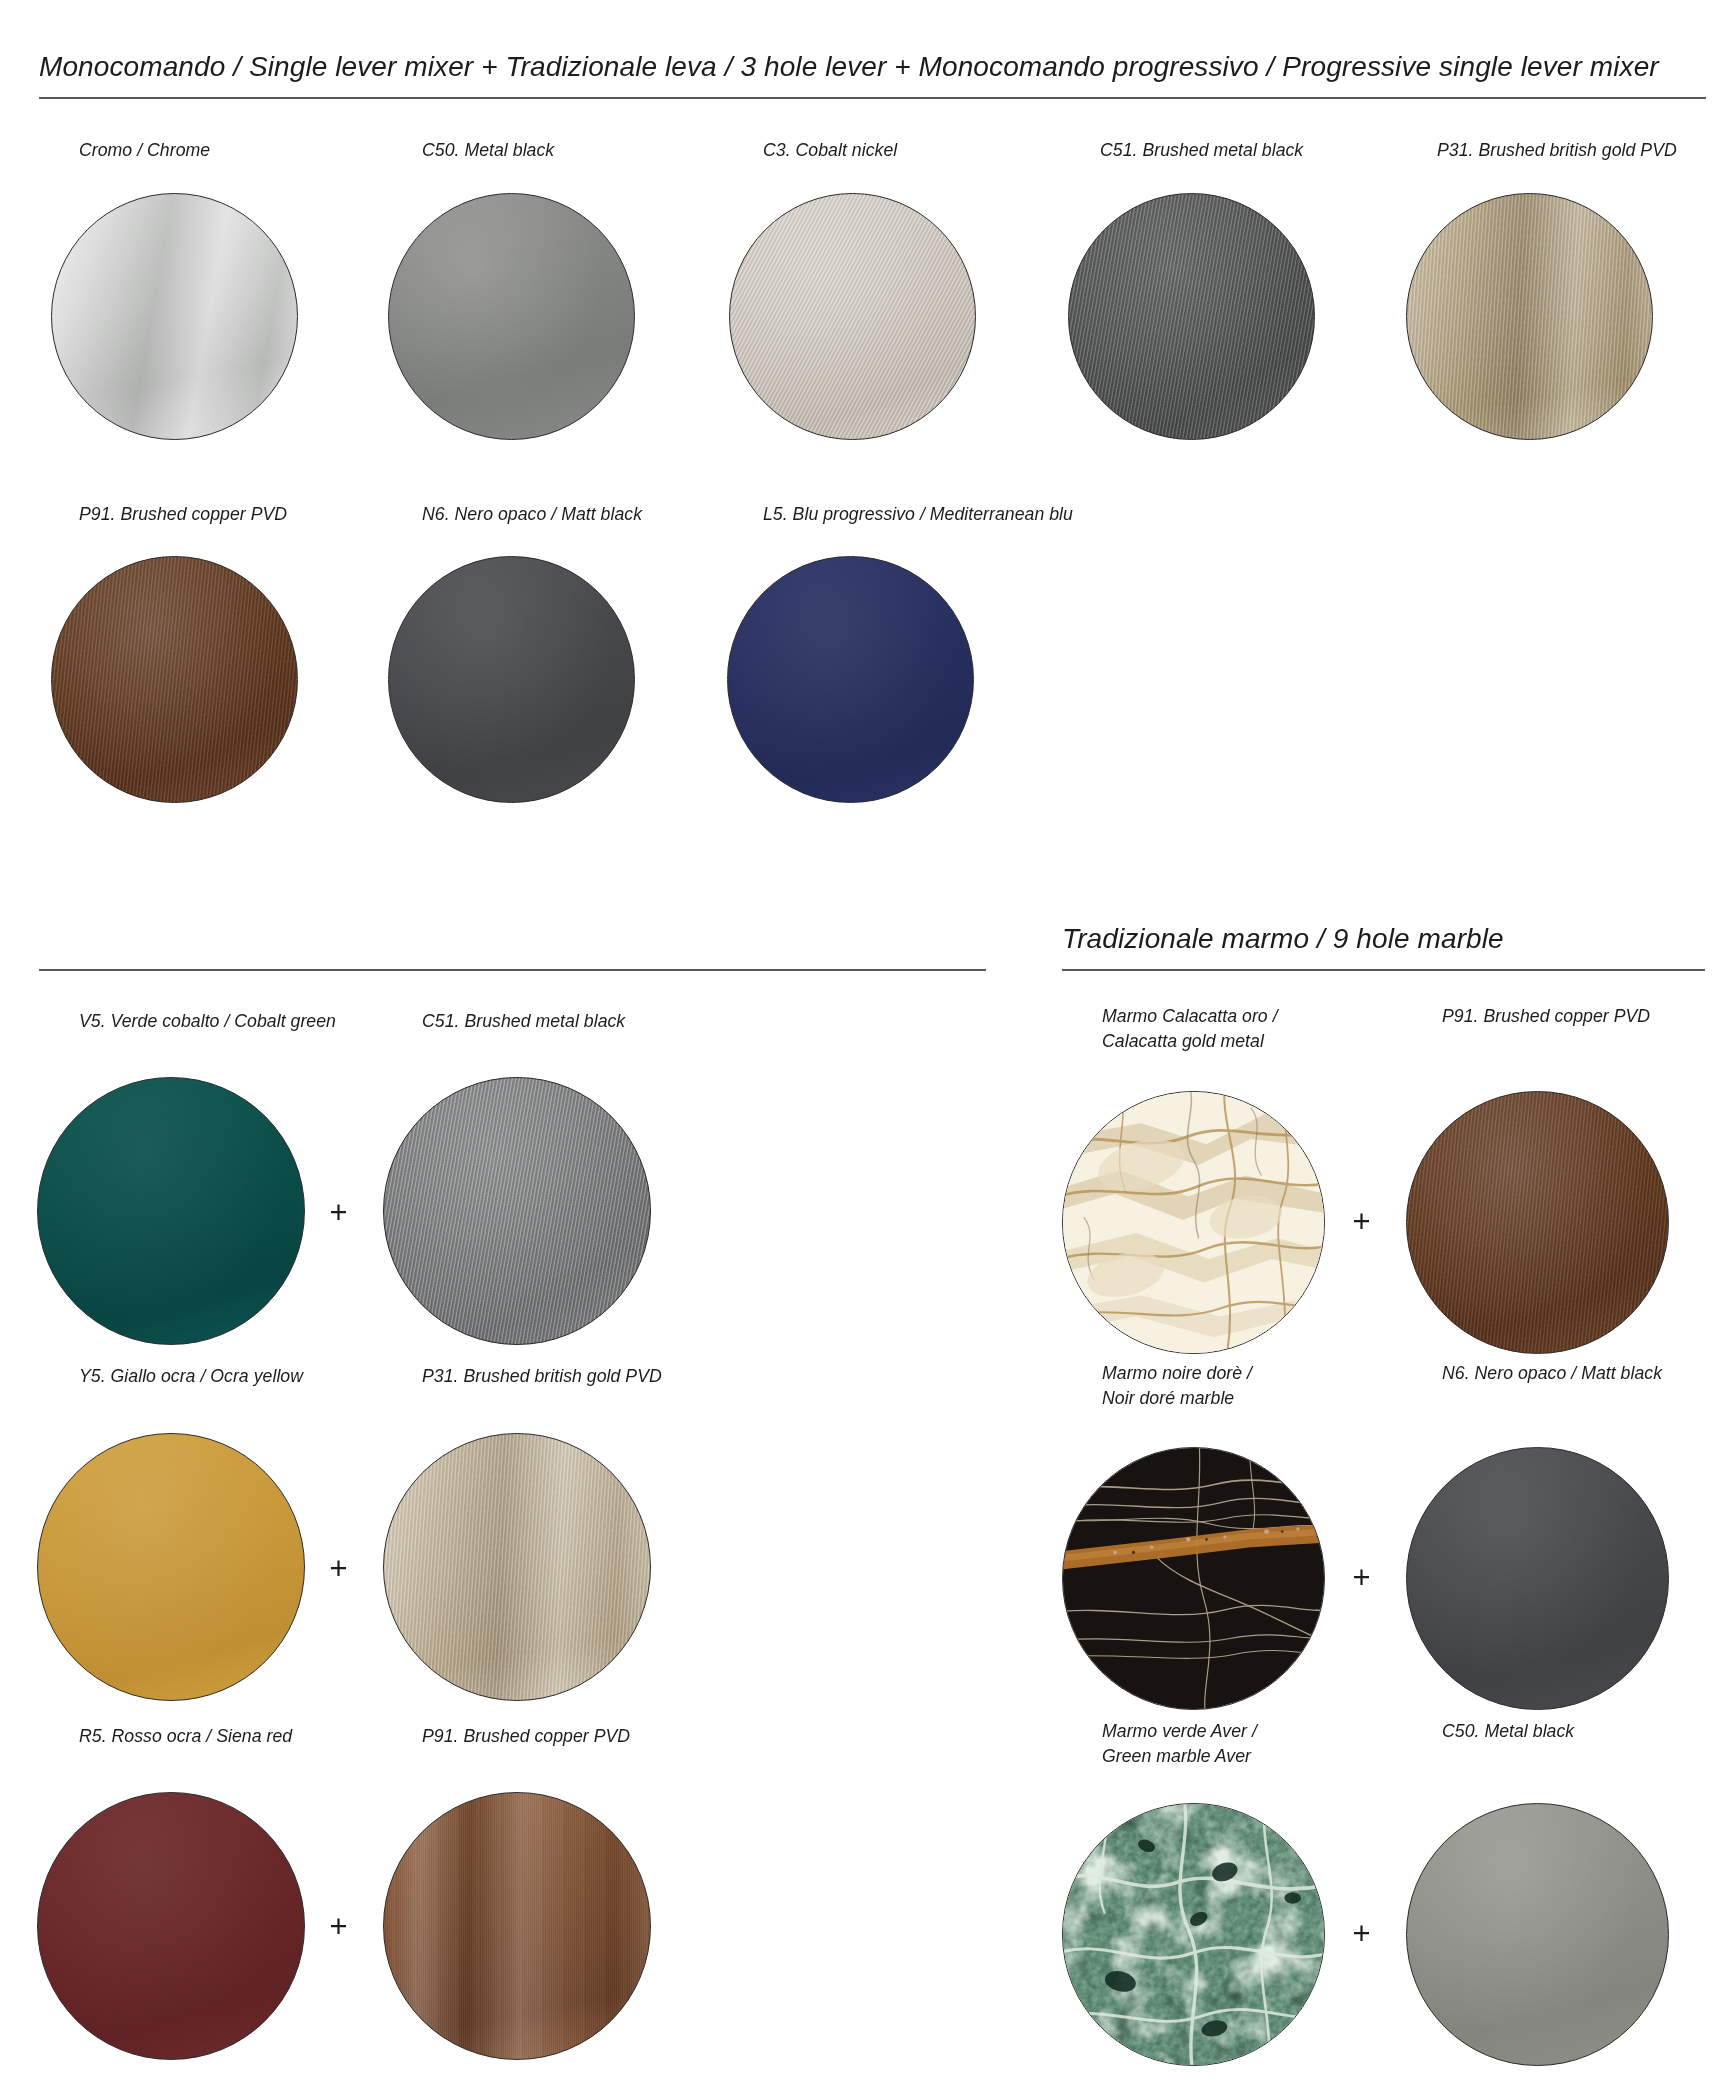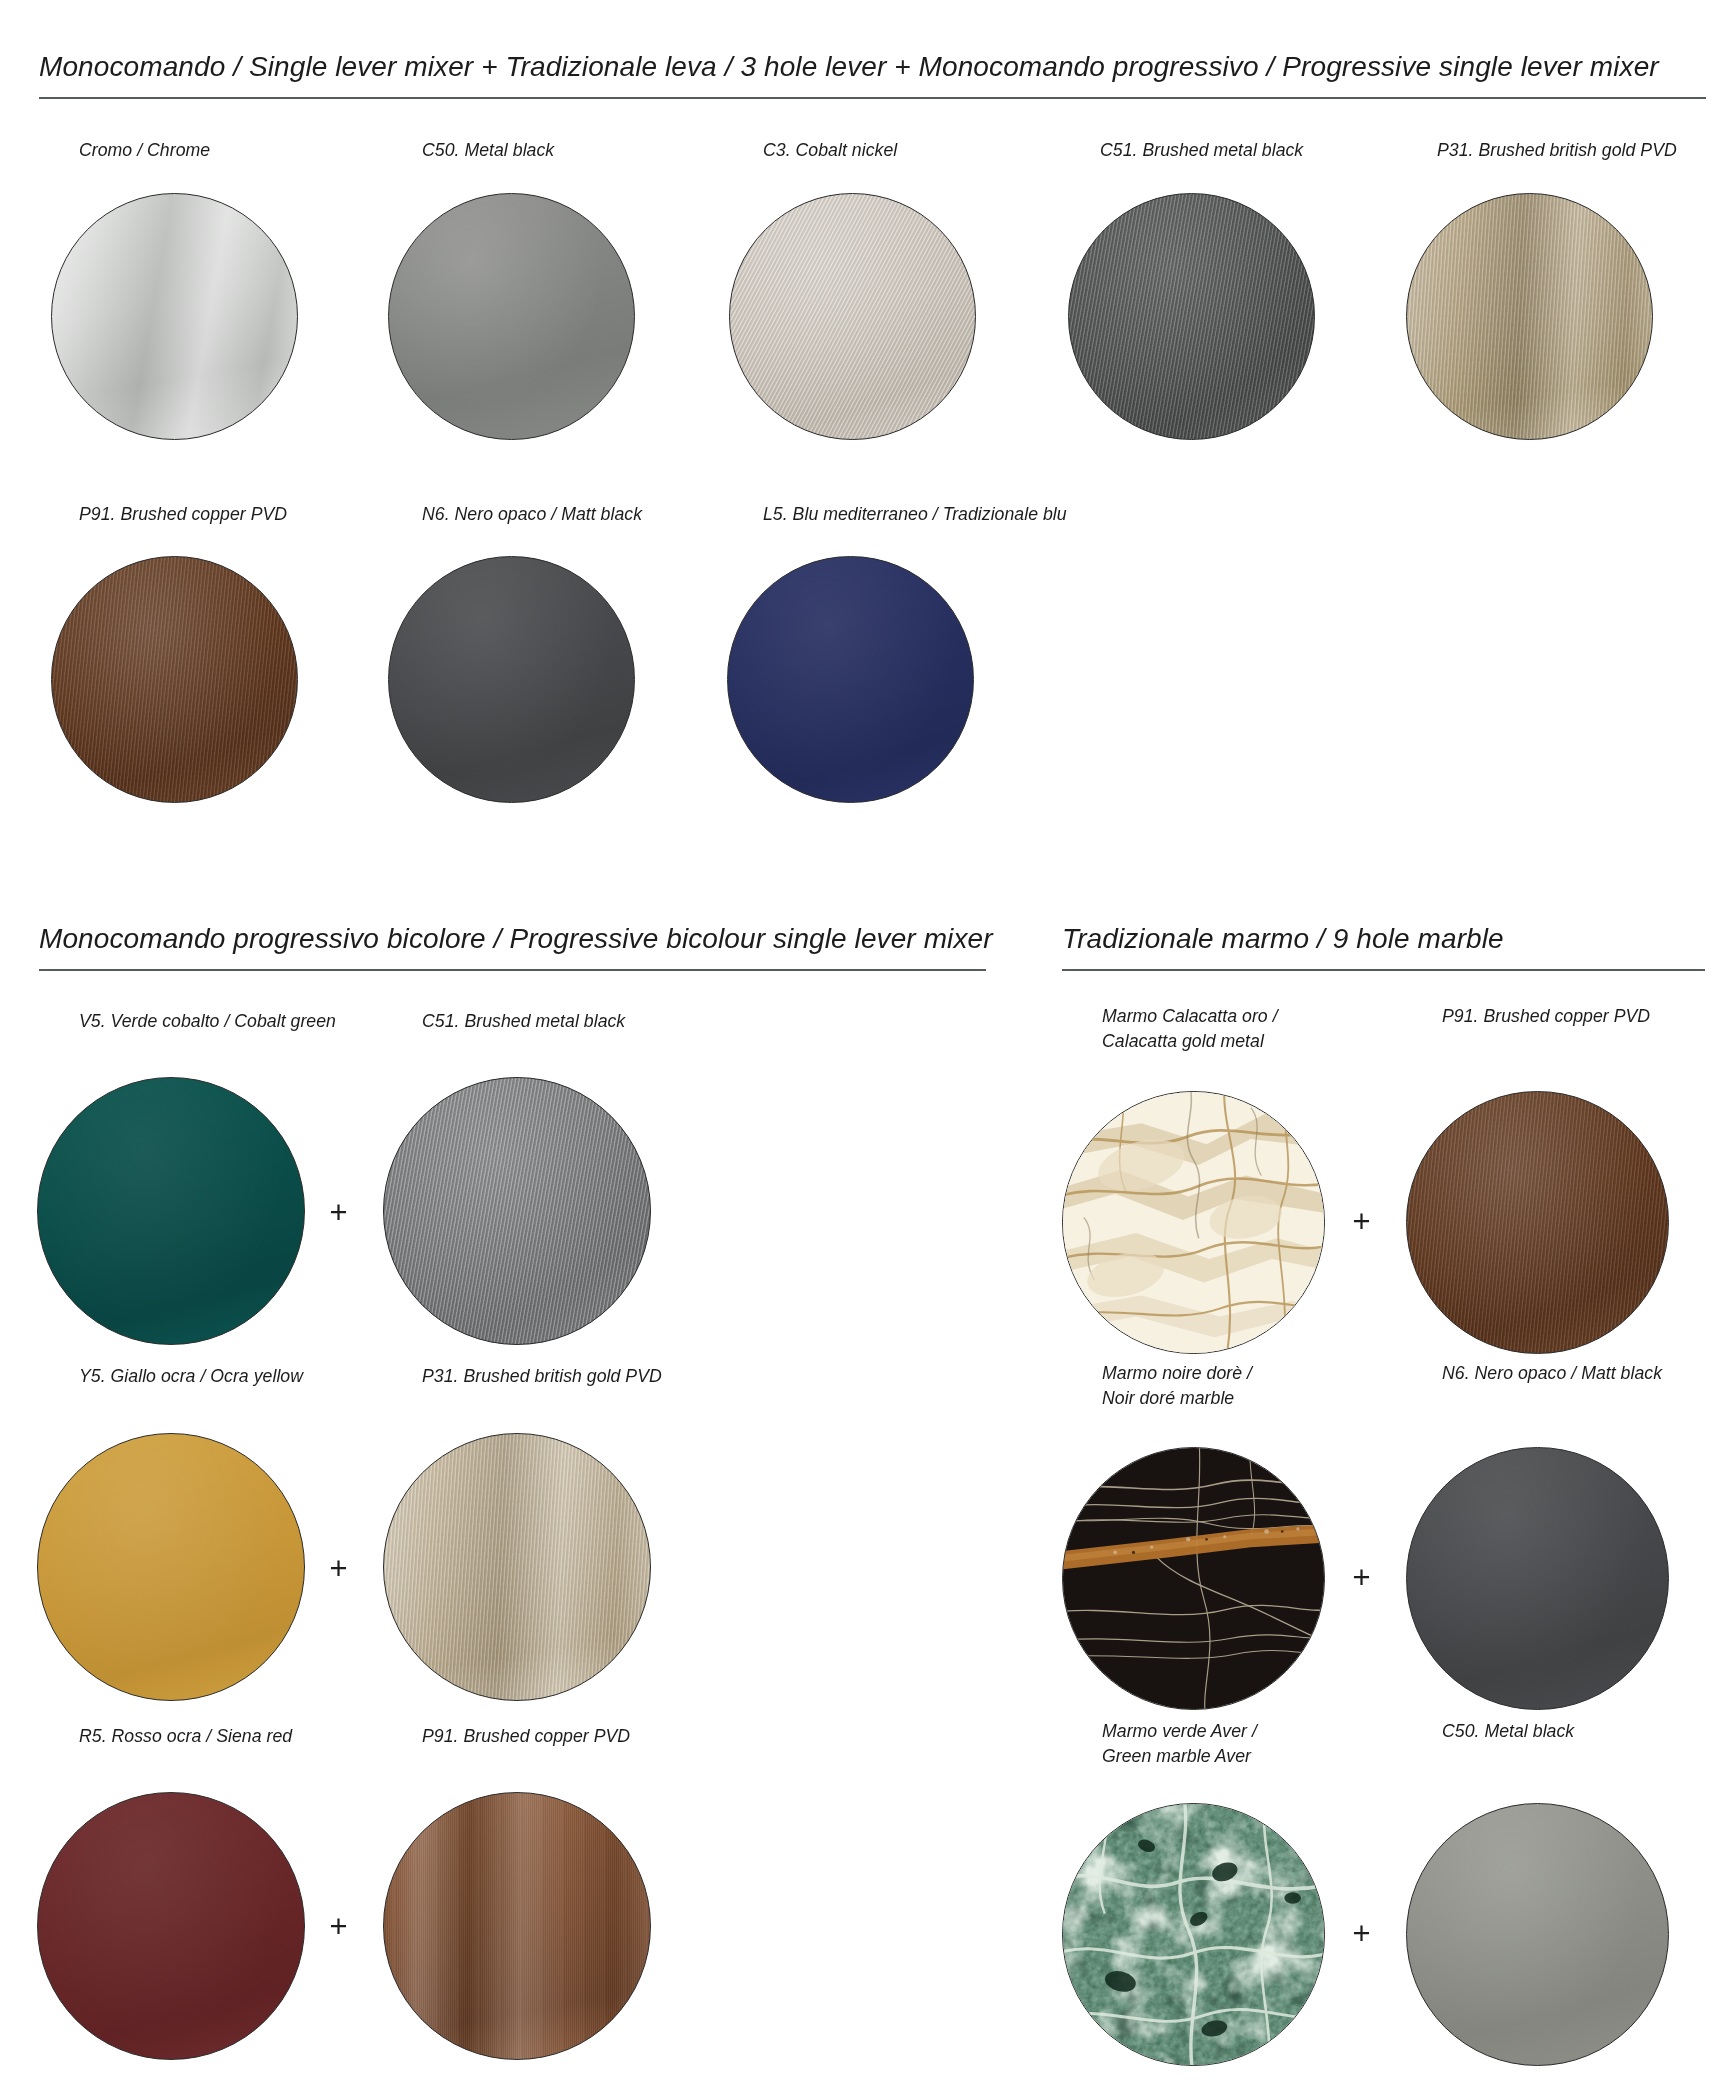--- a/index.html
+++ b/index.html
@@ -231,27 +231,26 @@
   <div class="swatch-label" style="left:1393px; top:138px;">P31. Brushed british gold PVD</div>
 
   <div class="swatch m-chrome" style="left:47px; top:193px; width:247px; height:247px;"></div>
   <div class="swatch m-metalblack" style="left:384px; top:193px; width:247px; height:247px;"></div>
   <div class="swatch m-brushednickel" style="left:725px; top:193px; width:247px; height:247px;"></div>
   <div class="swatch m-brushedmetalblack" style="left:1064px; top:193px; width:247px; height:247px;"></div>
   <div class="swatch m-britishgold" style="left:1402px; top:193px; width:247px; height:247px;"></div>
 
   <div class="swatch-label" style="left:35px; top:502px;">P91. Brushed copper PVD</div>
   <div class="swatch-label" style="left:378px; top:502px;">N6. Nero opaco / Matt black</div>
-  <div class="swatch-label" style="left:719px; top:502px;">L5. Blu mediterraneo / Tradizionale blu</div>
+  <div class="swatch-label" style="left:719px; top:502px;">L5. Blu progressivo / Mediterranean blu</div>
 
   <div class="swatch m-brushedcopper" style="left:47px; top:556px; width:247px; height:247px;"></div>
   <div class="swatch m-mattblack" style="left:384px; top:556px; width:247px; height:247px;"></div>
   <div class="swatch m-medblu" style="left:723px; top:556px; width:247px; height:247px;"></div>
 
-  <div class="section-head" style="left:35px; top:924px;">Monocomando progressivo bicolore / Progressive bicolour single lever mixer</div>
   <div class="rule" style="left:35px; top:969px; width:947px;"></div>
 
   <div class="section-head" style="left:1058px; top:924px;">Tradizionale marmo / 9 hole marble</div>
   <div class="rule" style="left:1058px; top:969px; width:643px;"></div>
 
   <div class="swatch-label" style="left:35px; top:1009px;">V5. Verde cobalto / Cobalt green</div>
   <div class="swatch-label" style="left:378px; top:1009px;">C51. Brushed metal black</div>
   <div class="swatch m-cobaltgreen" style="left:33px; top:1077px; width:268px; height:268px;"></div>
   <div class="plus" style="left:325px; top:1197px;">+</div>
   <div class="swatch m-brushedmetalblack-lt" style="left:379px; top:1077px; width:268px; height:268px;"></div>

